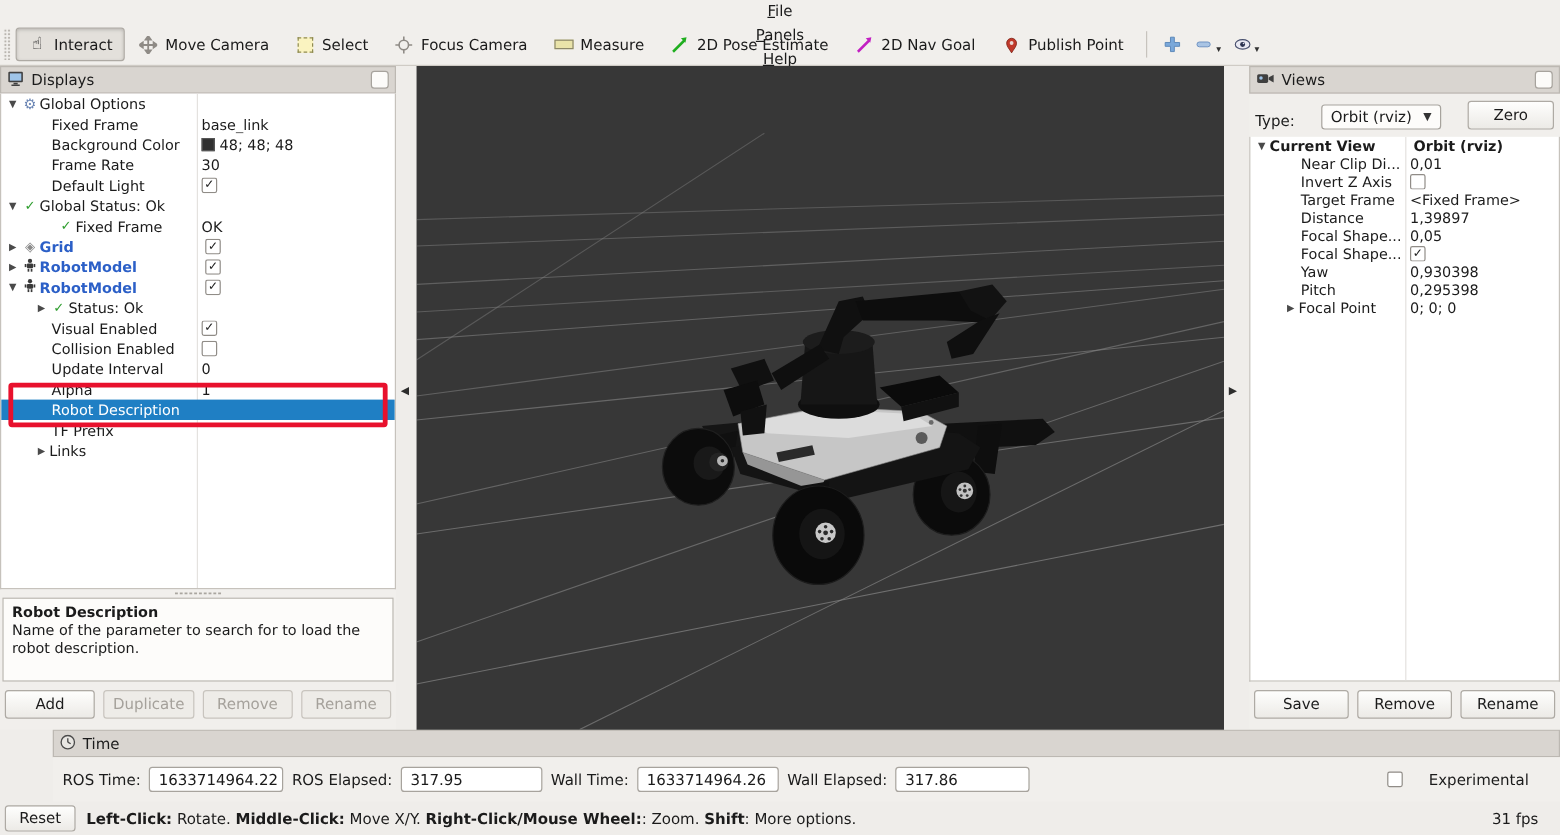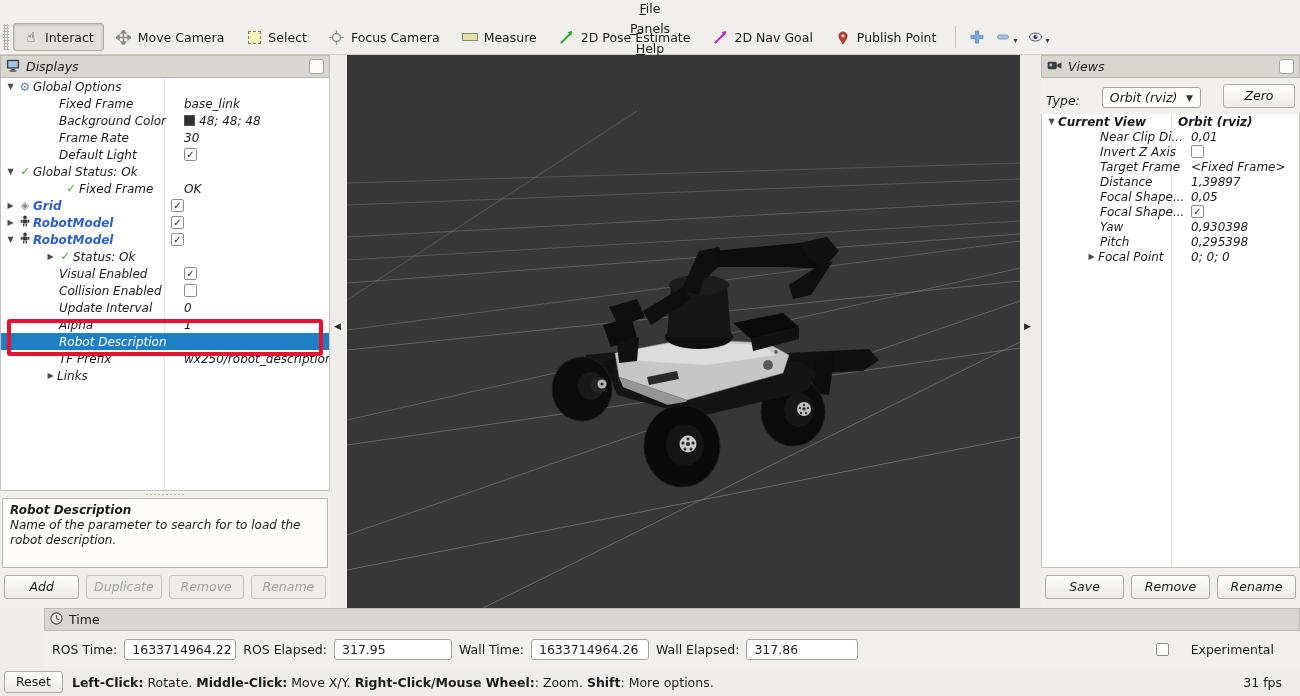--- a/index.html
+++ b/index.html
@@ -19,50 +19,50 @@
   .tb-btn.active { background:#e3e0db; border-color:#aeaaa4; box-shadow:inset 0 1px 3px rgba(0,0,0,.18); }
   .tb-sep { width:1px; height:22px; background:#c7c3bd; margin:0 8px; }
   .tb-ico { width:16px; height:16px; display:inline-flex; align-items:center; justify-content:center; }
   .hand-glyph { font-size:14px; line-height:14px; }
   .select-box { width:13px; height:13px; background:#faf3c0; border:1px dashed #8e8a52; }
   .measure-box { width:16px; height:8px; background:#e9e3a9; border:1px solid #8c886a; }
   .caret { font-size:8px; color:#333; margin-left:2px; align-self:flex-end; }
   .tb-icon-btn { display:flex; align-items:center; padding:3px 5px; border-radius:3px; }
 
   
-  .main { display:flex; height:553px;font-style:italic; }
+  .main { display:flex; height:553px; }
 
   .panel { display:flex; flex-direction:column; background:#f1efec; position:relative; }
   .displays-panel { width:330px; }
   .views-panel { width:259px; }
   .panel-header { height:23px; background:#d9d5d0; border:1px solid #bcb8b2; display:flex; align-items:center; gap:6px; padding:0 5px; font-size:12.5px; flex:0 0 auto; }
   .float-btn { margin-left:auto; width:15px; height:15px; background:#fcfbf9; border:1px solid #a7a39d; border-radius:3px; }
 
   .tree { flex:1; background:#ffffff; border:1px solid #c6c2bc; border-top:none; position:relative; overflow:hidden; }
   .col-divider { position:absolute; top:0; bottom:0; width:1px; background:#e4e2df; }
   .displays-panel .col-divider { left:163px; }
   .views-panel .col-divider { left:129px; }
 
-  .trow { display:flex; align-items:center; height:17px; font-size:12px; position:relative;padding-left:16px; }
+  .trow { display:flex; align-items:center; height:17px; font-size:12px; position:relative; }
   .views-panel .trow { height:15px; }
   .tname { width:163px; display:flex; align-items:center; overflow:hidden; white-space:nowrap; flex:0 0 auto; }
   .views-panel .tname { width:129px; }
   .tval { flex:1; display:flex; align-items:center; padding-left:4px; overflow:hidden; white-space:nowrap; }
   .arrow { width:13px; font-size:8px; color:#4a4a4a; text-align:center; flex:0 0 auto; }
   .ticon { width:16px; text-align:center; flex:0 0 auto; font-size:11px; }
   .gear { color:#6d87b5; font-size:12px; }
   .okcheck { color:#2f9e2f; font-weight:bold; }
   .gridico { color:#8a8a8a; font-size:11px; }
   .ind0 { padding-left:3px; } .ind1 { padding-left:42px; } .ind1a { padding-left:27px; } .ind2 { padding-left:46px; }
   .blue { color:#2b5fc7; font-weight:bold; }
   .boldrow { font-weight:bold; }
   .cb { width:13px; height:13px; border:1px solid #908c87; background:#fff; border-radius:2px; font-size:10px; line-height:11px; text-align:center; font-weight:bold; color:#222; flex:0 0 auto; }
   .swatch { width:11px; height:11px; background:#303030; border:1px solid #555; margin-right:4px; flex:0 0 auto; }
   .selected { background:#1f7fc4; color:#fff; }
-  .selected .tval { color:#0f172a;margin-top:34px; }
+  .selected .tval { color:#ffffff;margin-top:34px; }
 
   .annotation-red { position:absolute; left:7px; top:264px; width:316px; height:37px; border:4px solid #e8112d; border-radius:3px; z-index:6; pointer-events:none; }
 
   .splitter-dots { height:7px; display:flex; align-items:center; justify-content:center; flex:0 0 auto; }
   .splitter-dots i { width:40px; height:3px; background-image:radial-gradient(#aaa6a0 1px, transparent 1.2px); background-size:4px 3px; }
 
   .helpbox { margin:0 2px; border:1px solid #bab6b0; background:#fdfcfa; height:70px; padding:4px 7px; font-size:12px; line-height:1.25; flex:0 0 auto; }
   .helpbox b { font-size:12px; }
 
   .panel-btns { display:flex; gap:7px; padding:7px 4px 9px 4px; flex:0 0 auto; }

